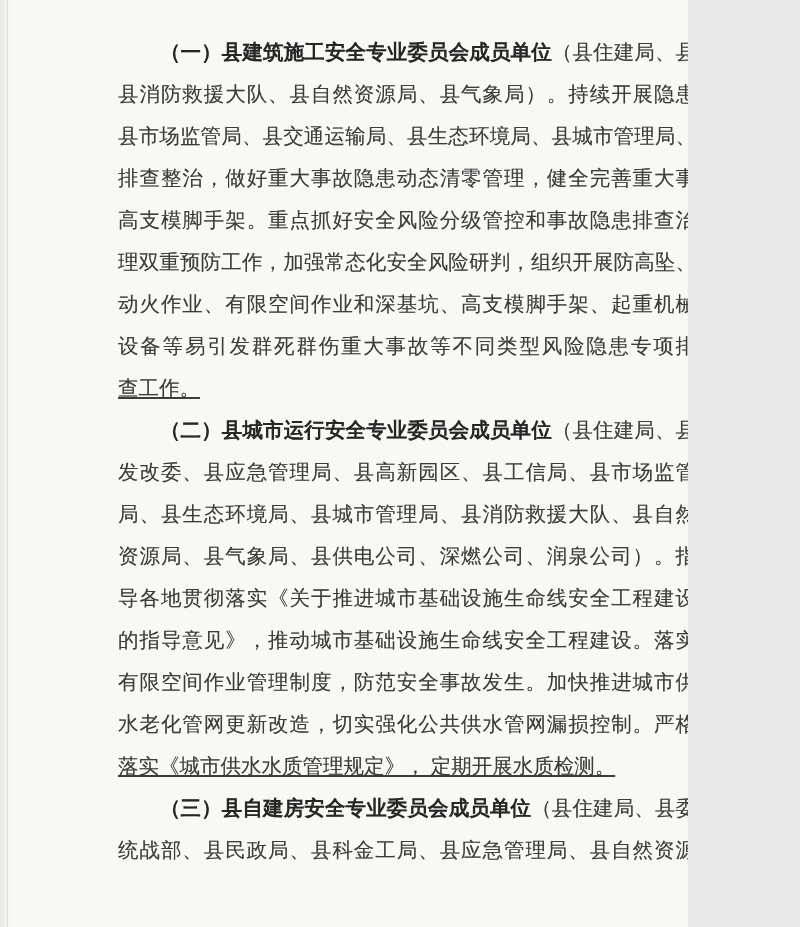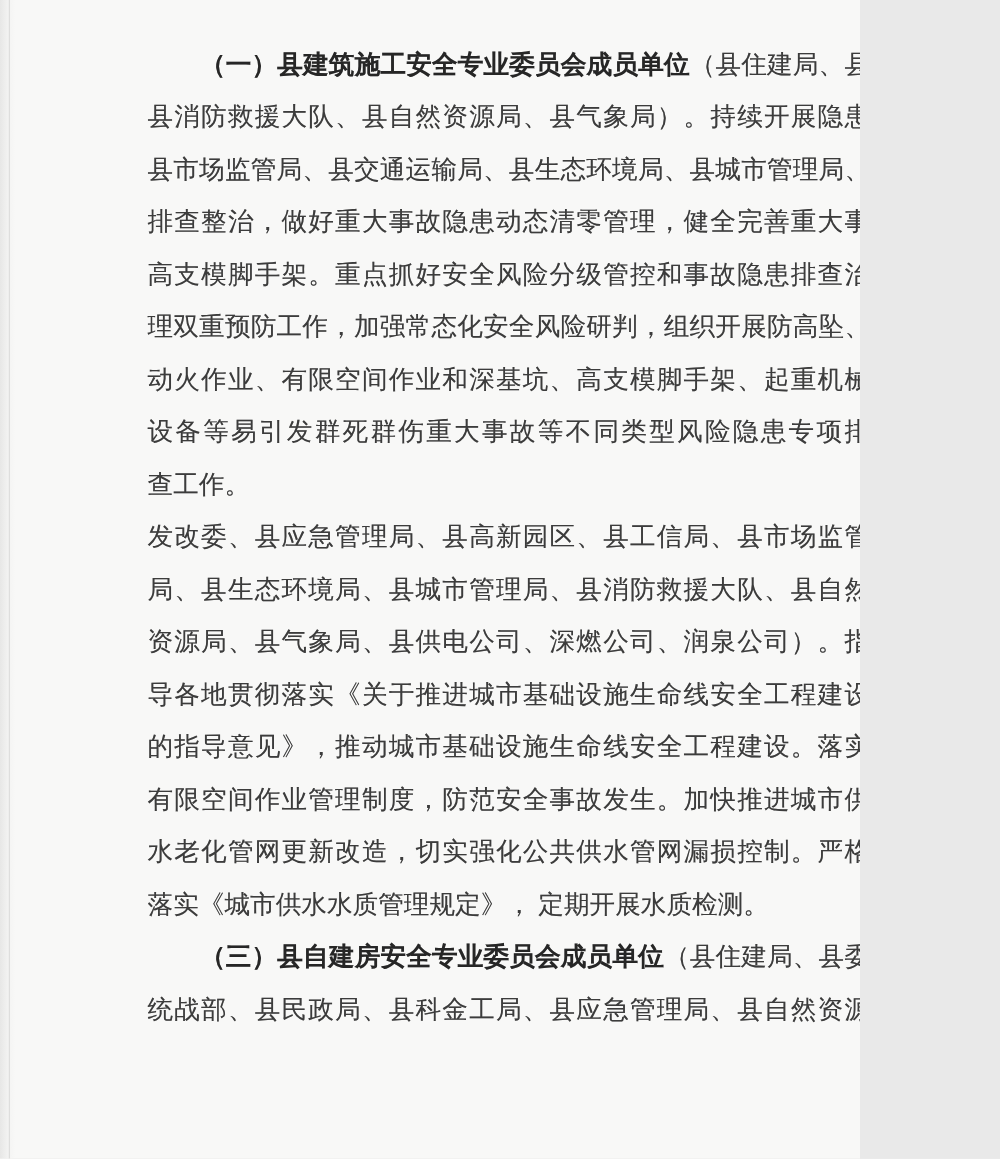--- a/index.html
+++ b/index.html
@@ -52,20 +52,21 @@
     white-space: nowrap;
     text-align: justify;
     text-align-last: justify;
     text-shadow: 0 0 0.5px rgba(70,70,70,0.45);
   }
   .line.indent {
     text-indent: 42px;
   }
   .line.end {
     text-align-last: left;
+    text-decoration: underline;
   }
   .b {
     font-family: "Liberation Sans", sans-serif;
     font-weight: 700;
     color: #262626;
   }
 </style>
 </head>
 <body>
 
@@ -77,20 +78,21 @@
   <div class="content">
     <div class="line indent"><span class="b">（一）县建筑施工安全专业委员会成员单位</span><span>（县住建局、县</span></div>
     <div class="line"><span>县消防救援大队、县自然资源局、县气象局）。持续开展隐患</span></div>
     <div class="line"><span>县市场监管局、县交通运输局、县生态环境局、县城市管理局、</span></div>
     <div class="line"><span>排查整治，做好重大事故隐患动态清零管理，健全完善重大事</span></div>
     <div class="line"><span>高支模脚手架。重点抓好安全风险分级管控和事故隐患排查治</span></div>
     <div class="line"><span>理双重预防工作，加强常态化安全风险研判，组织开展防高坠、</span></div>
     <div class="line"><span>动火作业、有限空间作业和深基坑、高支模脚手架、起重机械</span></div>
     <div class="line"><span>设备等易引发群死群伤重大事故等不同类型风险隐患专项排</span></div>
     <div class="line end"><span>查工作。</span></div>
+    <div class="line indent"><span class="b">（二）县城市运行安全专业委员会成员单位</span><span>（县住建局、县</span></div>
     <div class="line"><span>发改委、县应急管理局、县高新园区、县工信局、县市场监管</span></div>
     <div class="line"><span>局、县生态环境局、县城市管理局、县消防救援大队、县自然</span></div>
     <div class="line"><span>资源局、县气象局、县供电公司、深燃公司、润泉公司）。指</span></div>
     <div class="line"><span>导各地贯彻落实《关于推进城市基础设施生命线安全工程建设</span></div>
     <div class="line"><span>的指导意见》，推动城市基础设施生命线安全工程建设。落实</span></div>
     <div class="line"><span>有限空间作业管理制度，防范安全事故发生。加快推进城市供</span></div>
     <div class="line"><span>水老化管网更新改造，切实强化公共供水管网漏损控制。严格</span></div>
     <div class="line end"><span>落实《城市供水水质管理规定》， 定期开展水质检测。</span></div>
     <div class="line indent"><span class="b">（三）县自建房安全专业委员会成员单位</span><span>（县住建局、县委</span></div>
     <div class="line"><span>统战部、县民政局、县科金工局、县应急管理局、县自然资源</span></div>

